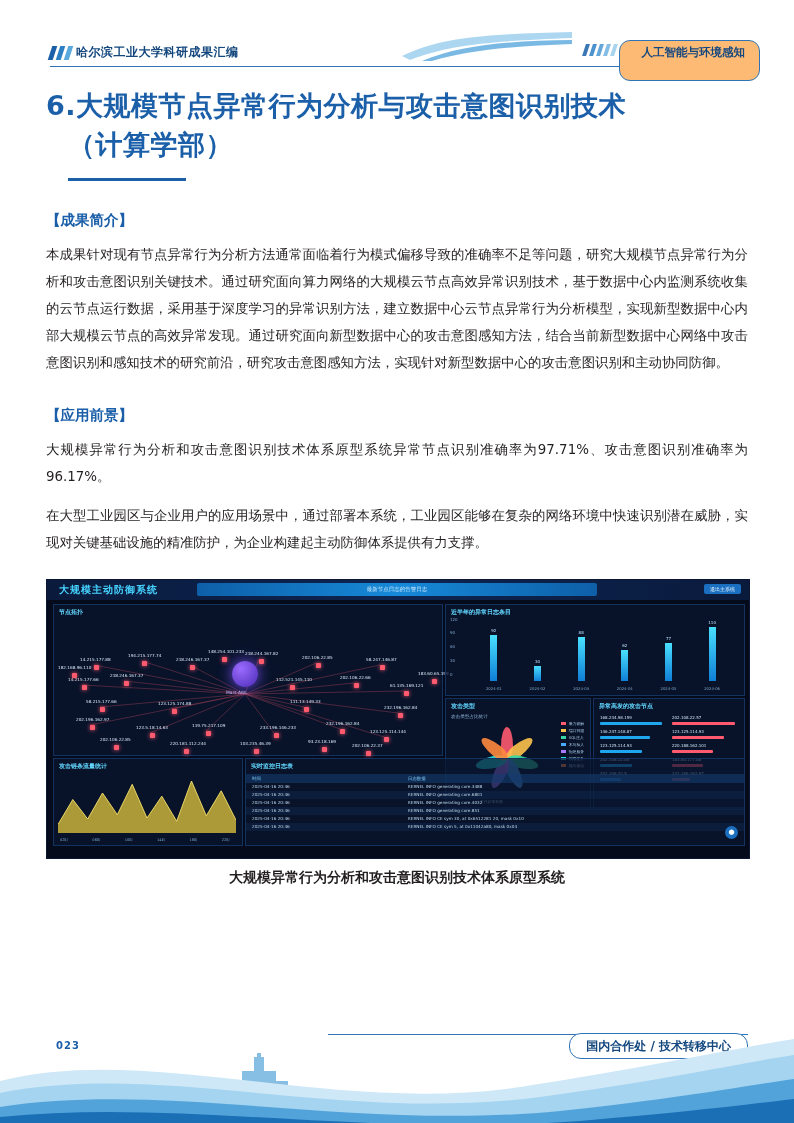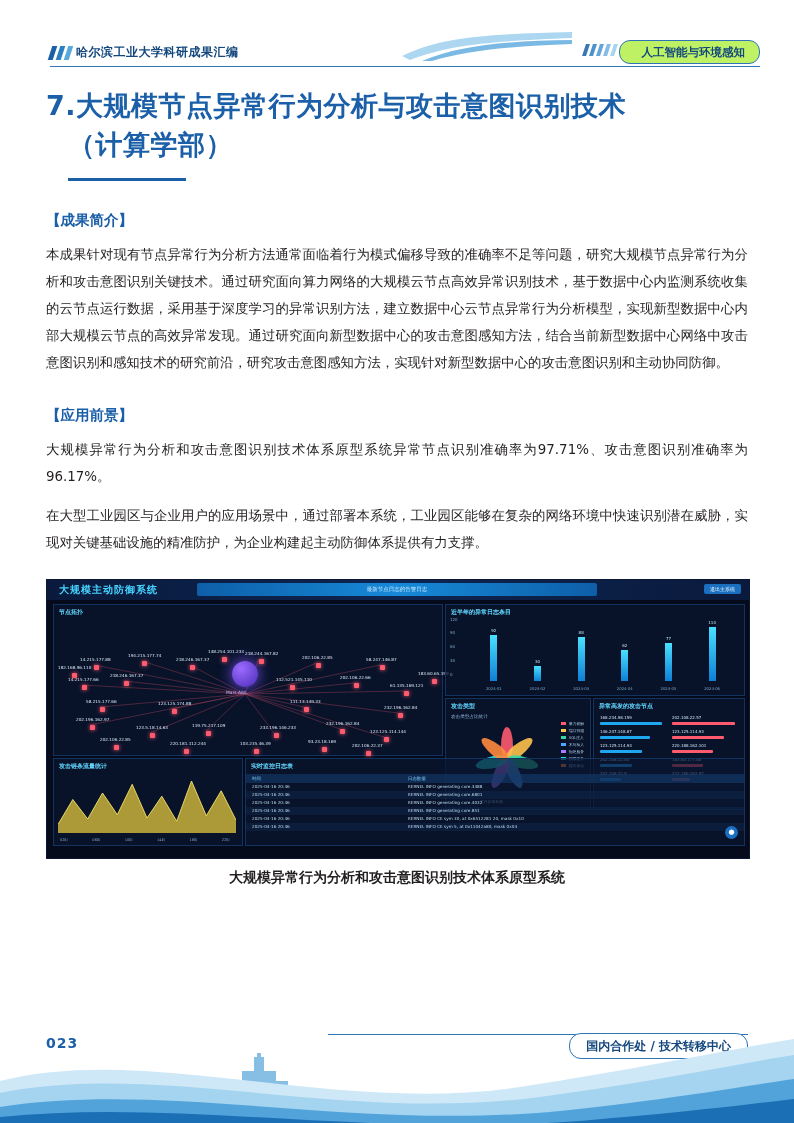--- a/index.html
+++ b/index.html
@@ -54,24 +54,24 @@
     top: 28px;
     width: 710px;
     height: 1px;
     background: #2f74b5;
   }
   .header-chip {
     position: absolute;
     right: 42px;
     top: 2px;
     height: 22px;
-    padding: 0 14px 0 22px;
+    padding: 0 14px 17px 22px;
     border: 1px solid #2f74b5;
     border-radius: 11px;
-    background: #bef264;
+    background: #fdba74;
     display: flex;
     align-items: center;
     font-size: 11.5px;
     font-weight: bold;
     color: #13477e;
   }
   .header-stripes {
     position: absolute;
     right: 186px;
     top: 6px;
@@ -325,22 +325,22 @@
   }
 
   
   .footer-wave {
     position: absolute;
     left: 0; bottom: 0;
     width: 794px; height: 96px;
   }
   .page-num {
     position: absolute;
-    left: 46px; bottom: 72px;
-    font-size: 14px;
+    left: 56px; bottom: 72px;
+    font-size: 10px;
     font-weight: bold;
     color: #1b5fa9;
     letter-spacing: 1px;
   }
   .footer-chip {
     position: absolute;
     right: 46px; bottom: 64px;
     height: 24px;
     padding: 0 16px;
     border: 1px solid #2f74b5;
@@ -385,21 +385,21 @@
       <i></i>
   </div>
   <div class="header-chip">
     <span>人工智能与环境感知</span>
   </div>
 </div>
 
 <div class="content">
 
   <div class="doc-title">
-    <span>7.大规模节点异常行为分析与攻击意图识别技术</span>
+    <span>6.大规模节点异常行为分析与攻击意图识别技术</span>
     <span class="line2">（计算学部）</span>
   </div>
   <div class="title-underline"></div>
 
   <div class="section-head">【成果简介】</div>
   <div class="para">本成果针对现有节点异常行为分析方法通常面临着行为模式偏移导致的准确率不足等问题，研究大规模节点异常行为分析和攻击意图识别关键技术。通过研究面向算力网络的大规模云节点高效异常识别技术，基于数据中心内监测系统收集的云节点运行数据，采用基于深度学习的异常识别方法，建立数据中心云节点异常行为分析模型，实现新型数据中心内部大规模云节点的高效异常发现。通过研究面向新型数据中心的攻击意图感知方法，结合当前新型数据中心网络中攻击意图识别和感知技术的研究前沿，研究攻击意图感知方法，实现针对新型数据中心的攻击意图识别和主动协同防御。</div>
 
   <div class="section-head">【应用前景】</div>
   <div class="para">大规模异常行为分析和攻击意图识别技术体系原型系统异常节点识别准确率为97.71%、攻击意图识别准确率为96.17%。</div>
 

